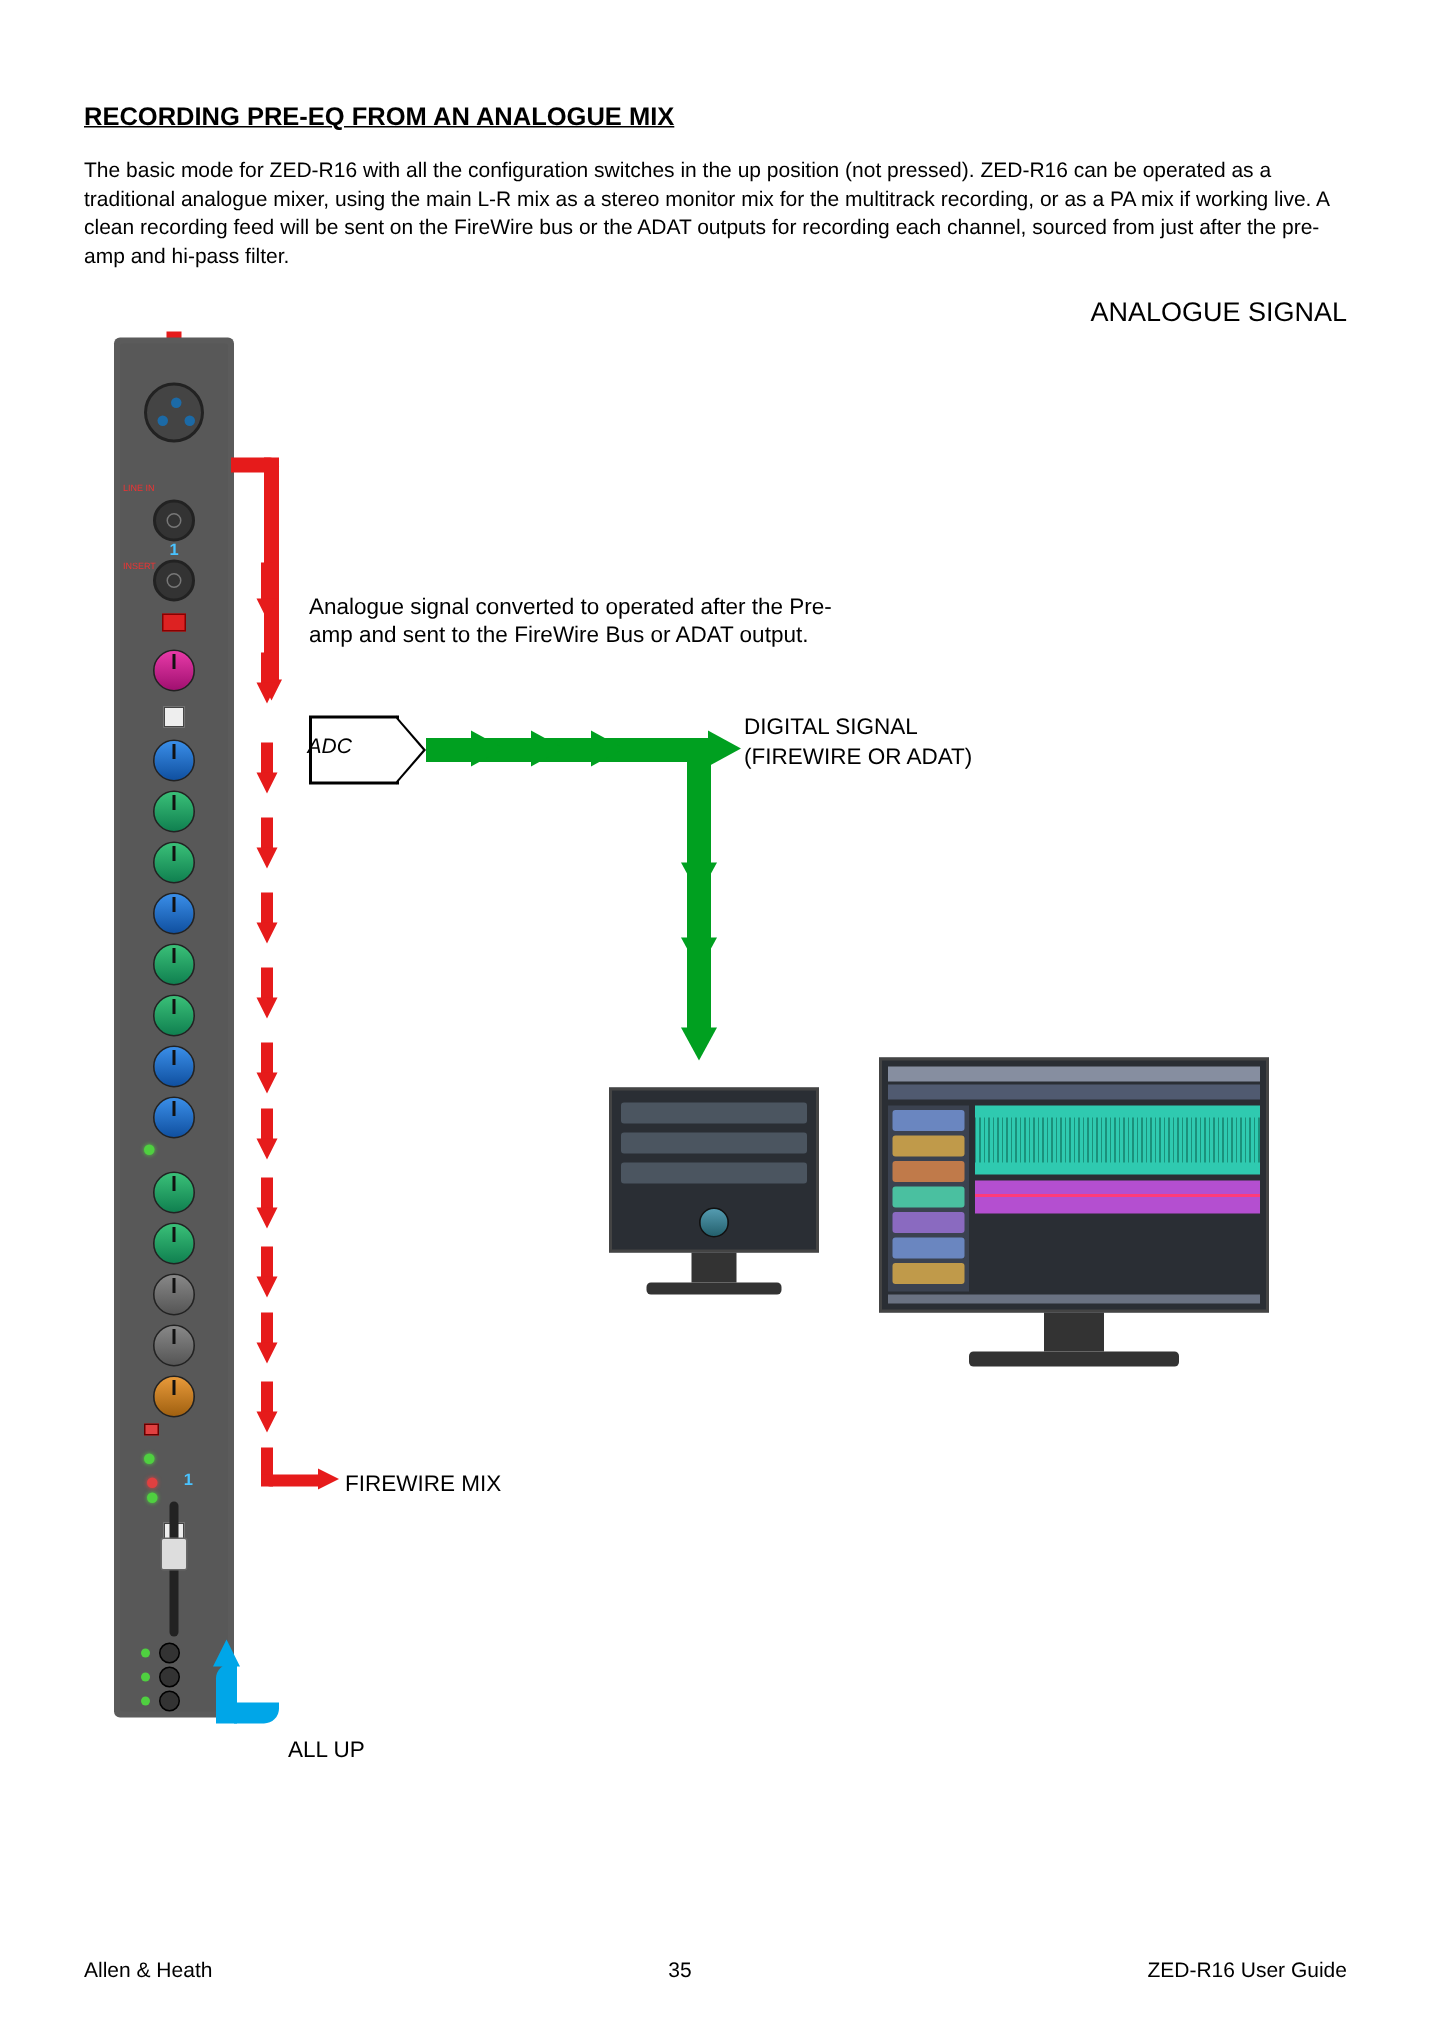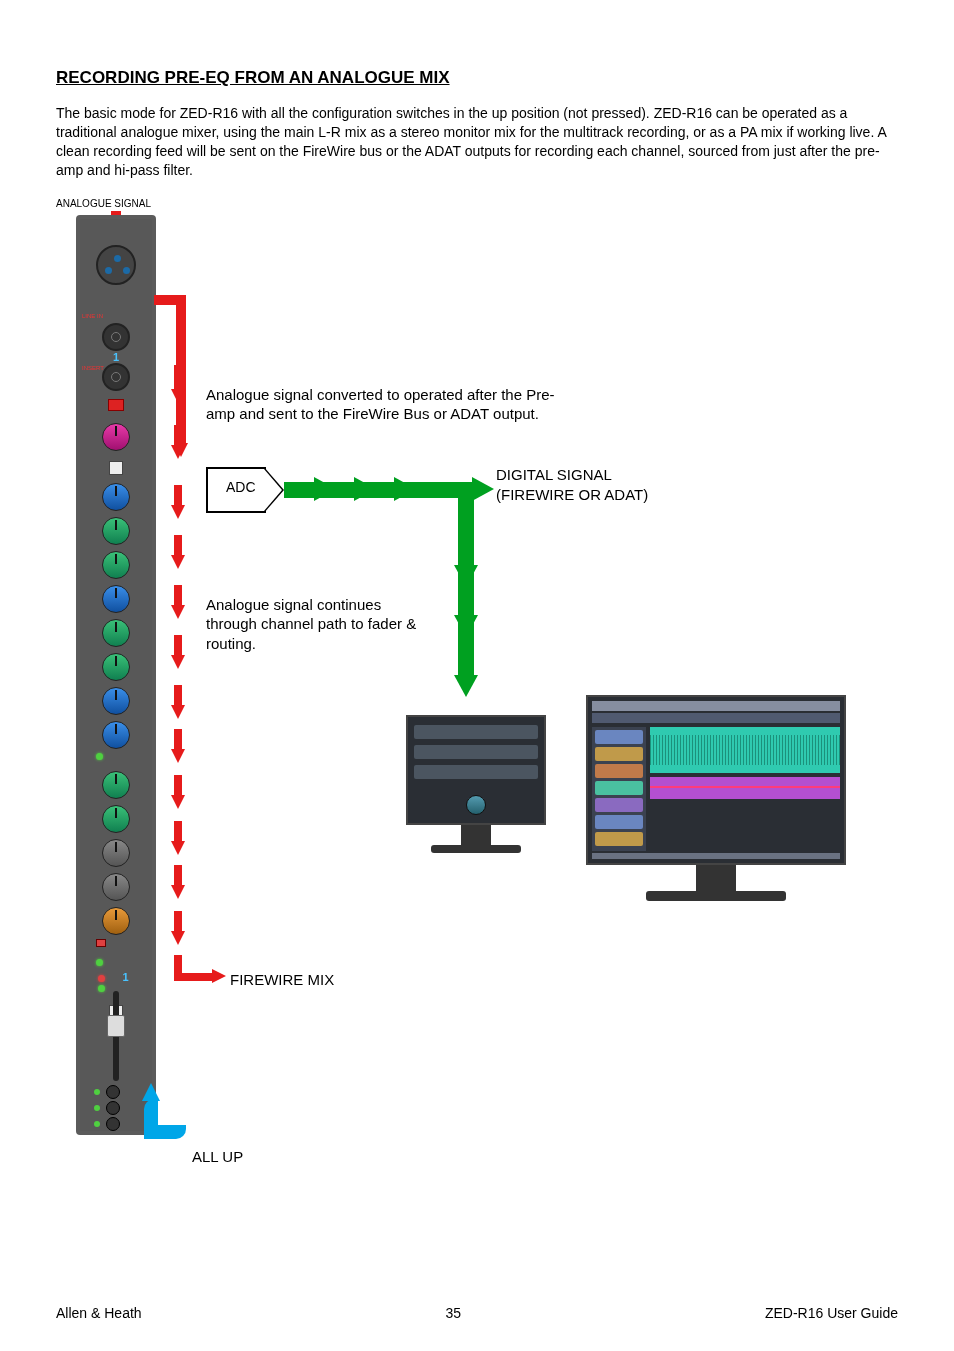--- a/index.html
+++ b/index.html
@@ -2,21 +2,21 @@
 <html><head>
 <meta charset="utf-8">
 <style>
   * { box-sizing: border-box; margin: 0; padding: 0; }
   body { background: #fff; font-family: Arial, Helvetica, sans-serif; width: 954px; height: 1351px; position: relative; color: #000; }
   .page { padding: 48px 56px 40px 56px; position: relative; height: 100%; }
   .title-box { border: 2px solid #000; padding: 10px 16px; text-align: center; margin-bottom: 16px; background: #eee; }
   .title-box h1 { font-size: 28px; font-weight: 800; letter-spacing: 0.5px; }
   .section-heading { font-size: 17px; font-weight: 800; text-decoration: underline; margin: 20px 0 16px 0; }
   .body-text { font-size: 14px; line-height: 1.35; margin-bottom: 18px; }
-  .label-analogue-signal { font-size: 10px; margin-bottom: 6px; }
+  .label-analogue-signal { font-size: 18px; margin-bottom: 6px; text-align: right; }
   .diagram-area { position: relative; height: 960px; }
 
   
   .channel-strip { position: absolute; left: 20px; top: 0; width: 80px; height: 920px; background: #5b5b5b; border-radius: 4px; }
   .channel-strip .inner-pad { position:absolute; inset:4px; background:#585858; border-radius:2px; }
   .xlr { position: absolute; top: 30px; left: 50%; transform: translateX(-50%); width: 40px; height: 40px; border: 2px solid #222; border-radius: 50%; background: #444; }
   .xlr .pin { position: absolute; width: 7px; height: 7px; background: #1c6aa6; border-radius: 50%; }
   .xlr .p1 { top: 8px; left: 16px; }
   .xlr .p2 { top: 20px; left: 7px; }
   .xlr .p3 { top: 20px; left: 25px; }
@@ -54,21 +54,21 @@
   .blue-arrow .shaft { position:absolute; background:#00a6e8; }
   .blue-arrow-head-up { width:0; height:0; border-left:9px solid transparent; border-right:9px solid transparent; border-bottom:18px solid #00a6e8; position:absolute; }
 
   .big-dig-arrow .shaft { background:#00a020; }
   .dig-head-right { width:0; height:0; border-top:12px solid transparent; border-bottom:12px solid transparent; border-left:22px solid #00a020; position:absolute; }
   .dig-head-down { width:0; height:0; border-left:12px solid transparent; border-right:12px solid transparent; border-top:22px solid #00a020; position:absolute; }
 
   .adc-box { position:absolute; left:150px; top:252px; width:60px; height:46px; background:#fff; border:2px solid #000; }
   .adc-tri { position:absolute; left:208px; top:252px; width:0; height:0; border-top:23px solid transparent; border-bottom:23px solid transparent; border-left:20px solid #000; }
   .adc-tri::after { content:""; position:absolute; left:-20px; top:-21px; width:0; height:0; border-top:21px solid transparent; border-bottom:21px solid transparent; border-left:18px solid #fff; }
-  .adc-text { position:absolute; left:170px; top:264px; font-size:14px; }
+  .adc-text { position:absolute; left:149px; top:264px; font-size:14px;font-style:italic; }
 
   .caption { position:absolute; font-size:15px; line-height:1.3; }
 
   
   .monitor { position:absolute; width:140px; }
   .monitor .screen { width:140px; height:110px; background:#2a2e34; border:2px solid #444; position:relative; overflow:hidden; }
   .monitor .stand { width:30px; height:20px; background:#333; margin:0 auto; }
   .monitor .base { width:90px; height:8px; background:#333; margin:0 auto; border-radius:3px; }
   .monitor.small .screen .row { position:absolute; left:6px; right:6px; height:14px; background:#4b5560; border-radius:2px; }
   .monitor.small .knob-ctr { position:absolute; bottom:8px; left:50%; transform:translateX(-50%); width:20px; height:20px; border-radius:50%; background:linear-gradient(#549bb0,#24606d); border:1px solid #111; }
@@ -229,21 +229,20 @@
     <div class="big-dig-arrow">
       <div class="shaft" style="position:absolute; left:402px; top:283px; width:16px; height:180px;"></div>
       <div class="dig-head-down" style="left:398px; top:350px;"></div>
       <div class="dig-head-down" style="left:398px; top:400px;"></div>
       <div class="dig-head-down" style="left:398px; top:460px;"></div>
     </div>
 
     <div class="caption" style="left:150px; top:170px; width:360px;">Analogue signal converted to operated after the Pre-amp and sent to the FireWire Bus or ADAT output.</div>
     <div class="caption" style="left:440px; top:250px;">DIGITAL SIGNAL</div>
     <div class="caption" style="left:440px; top:270px;">(FIREWIRE OR ADAT)</div>
-    <div class="caption" style="left:150px; top:380px; width:220px;">Analogue signal continues through channel path to fader &amp; routing.</div>
     <div class="caption" style="left:174px; top:755px;">FIREWIRE MIX</div>
 
     <div class="monitor small" style="left:350px; top:500px;">
       <div class="screen">
         <div class="row" style="top:8px;"></div>
         <div class="row" style="top:28px;"></div>
         <div class="row" style="top:48px;"></div>
         <div class="knob-ctr"></div>
       </div>
       <div class="stand"></div>

